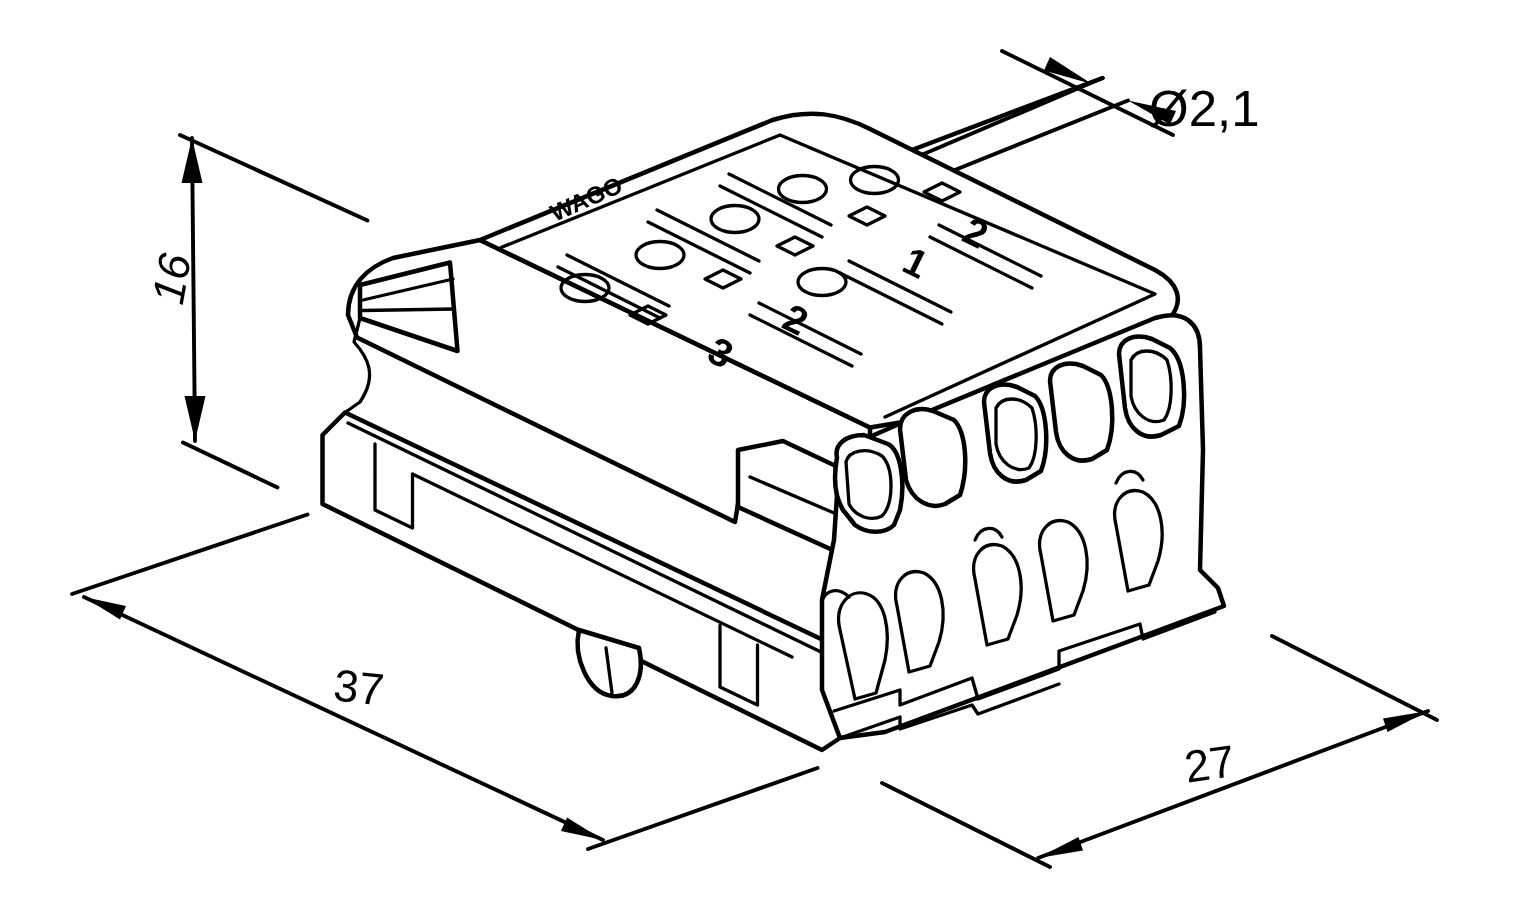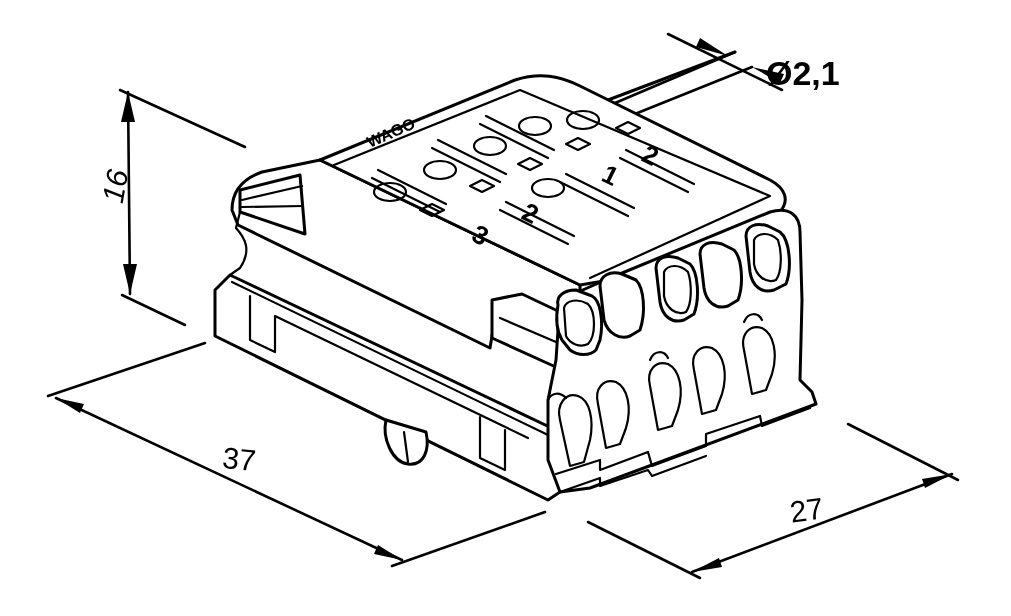--- a/index.html
+++ b/index.html
@@ -122,13 +122,13 @@
     <path class="thin" d="M744,322 C748,312 758,312 762,320"></path>
 
     <path class="thin" d="M556,474 L600,460 L600,470 L648,452 L652,466 L706,446 L706,434 L760,416 L762,426 L810,408"></path>
     <path class="thin" d="M560,492 L600,478 L600,486 L648,470 L652,476 L706,456"></path>
   </g>
 </svg>
 
 <div class="lbl" style="left:98px; top:200px; transform: rotate(-80deg); font-style: italic;">16</div>
 <div class="lbl" style="left:224px; top:443px; transform: rotate(6deg);">37</div>
 <div class="lbl" style="left:788px; top:498px; transform: rotate(-8deg);">27</div>
-<div class="lbl" style="left:766px; top:56px; font-size:34px;font-weight:bold;">Ø2,1</div>
+<div class="lbl" style="left:766px; top:56px; font-size:34px;">Ø2,1</div>
 
 </body></html>

